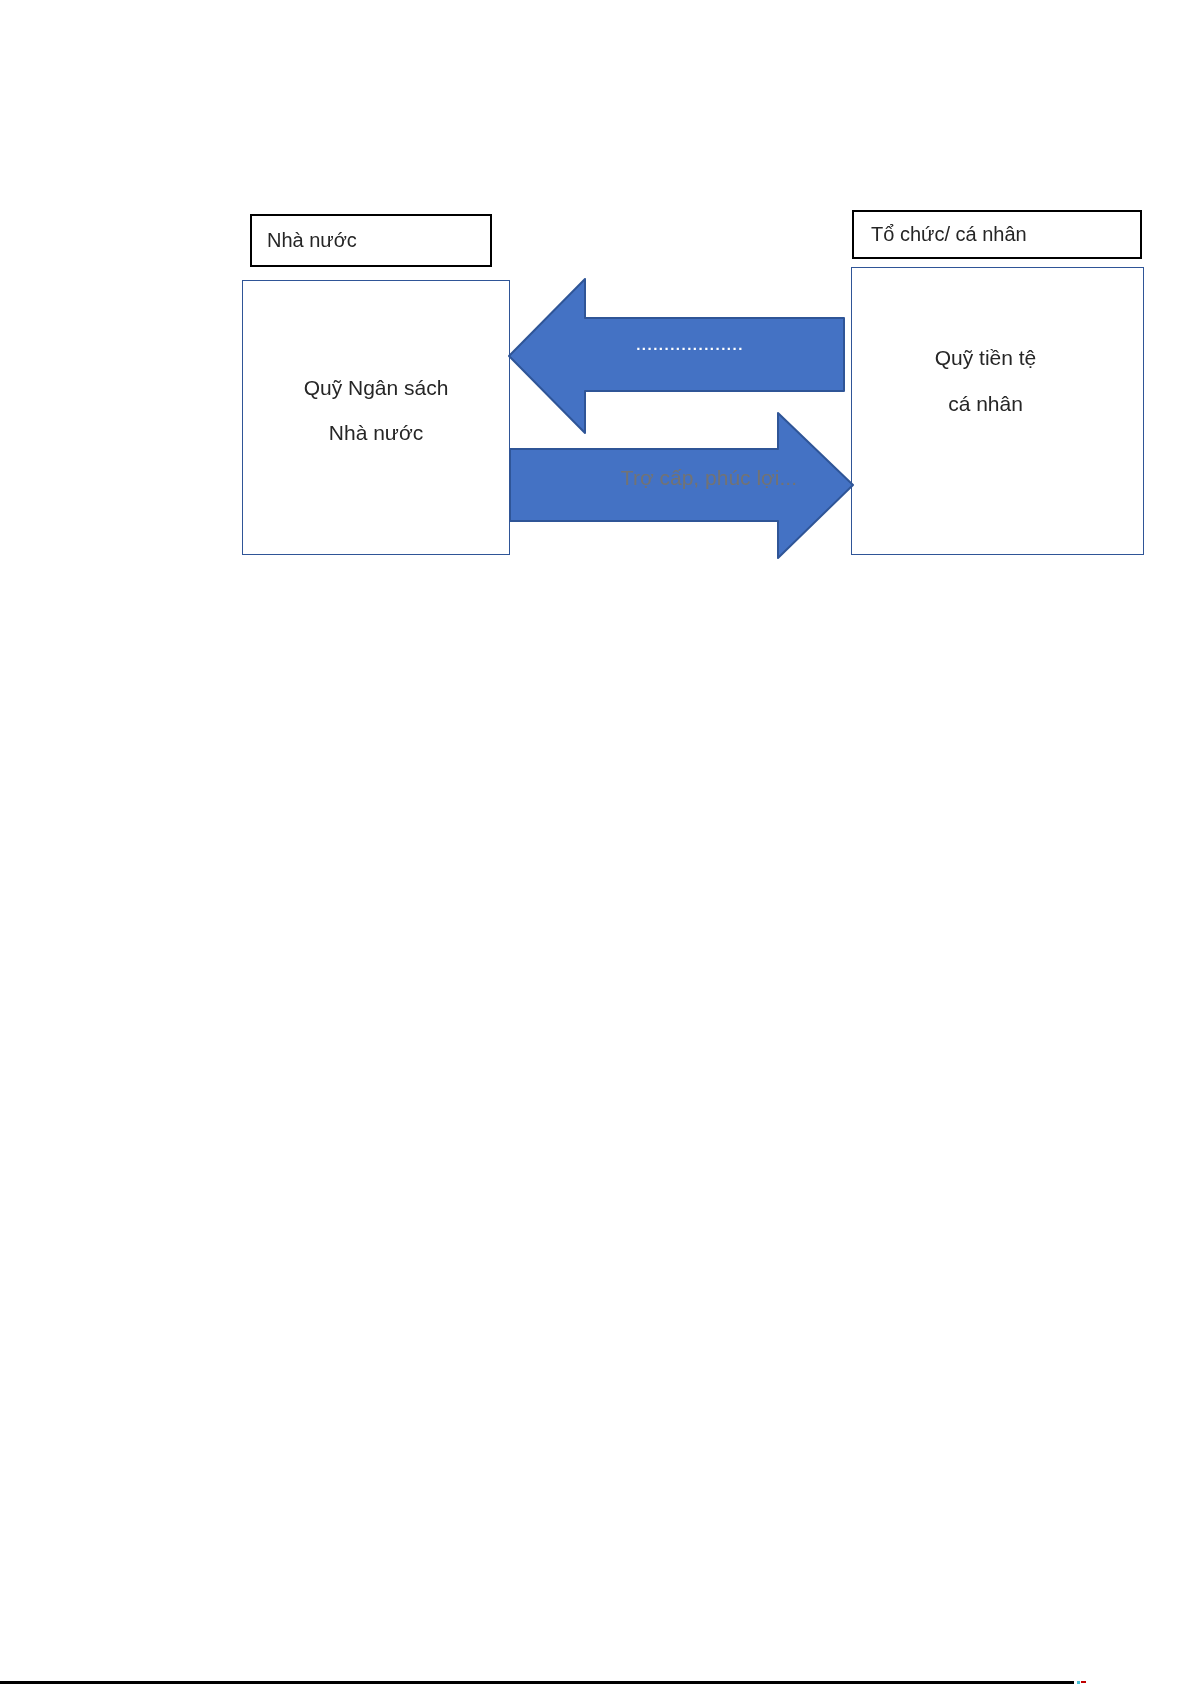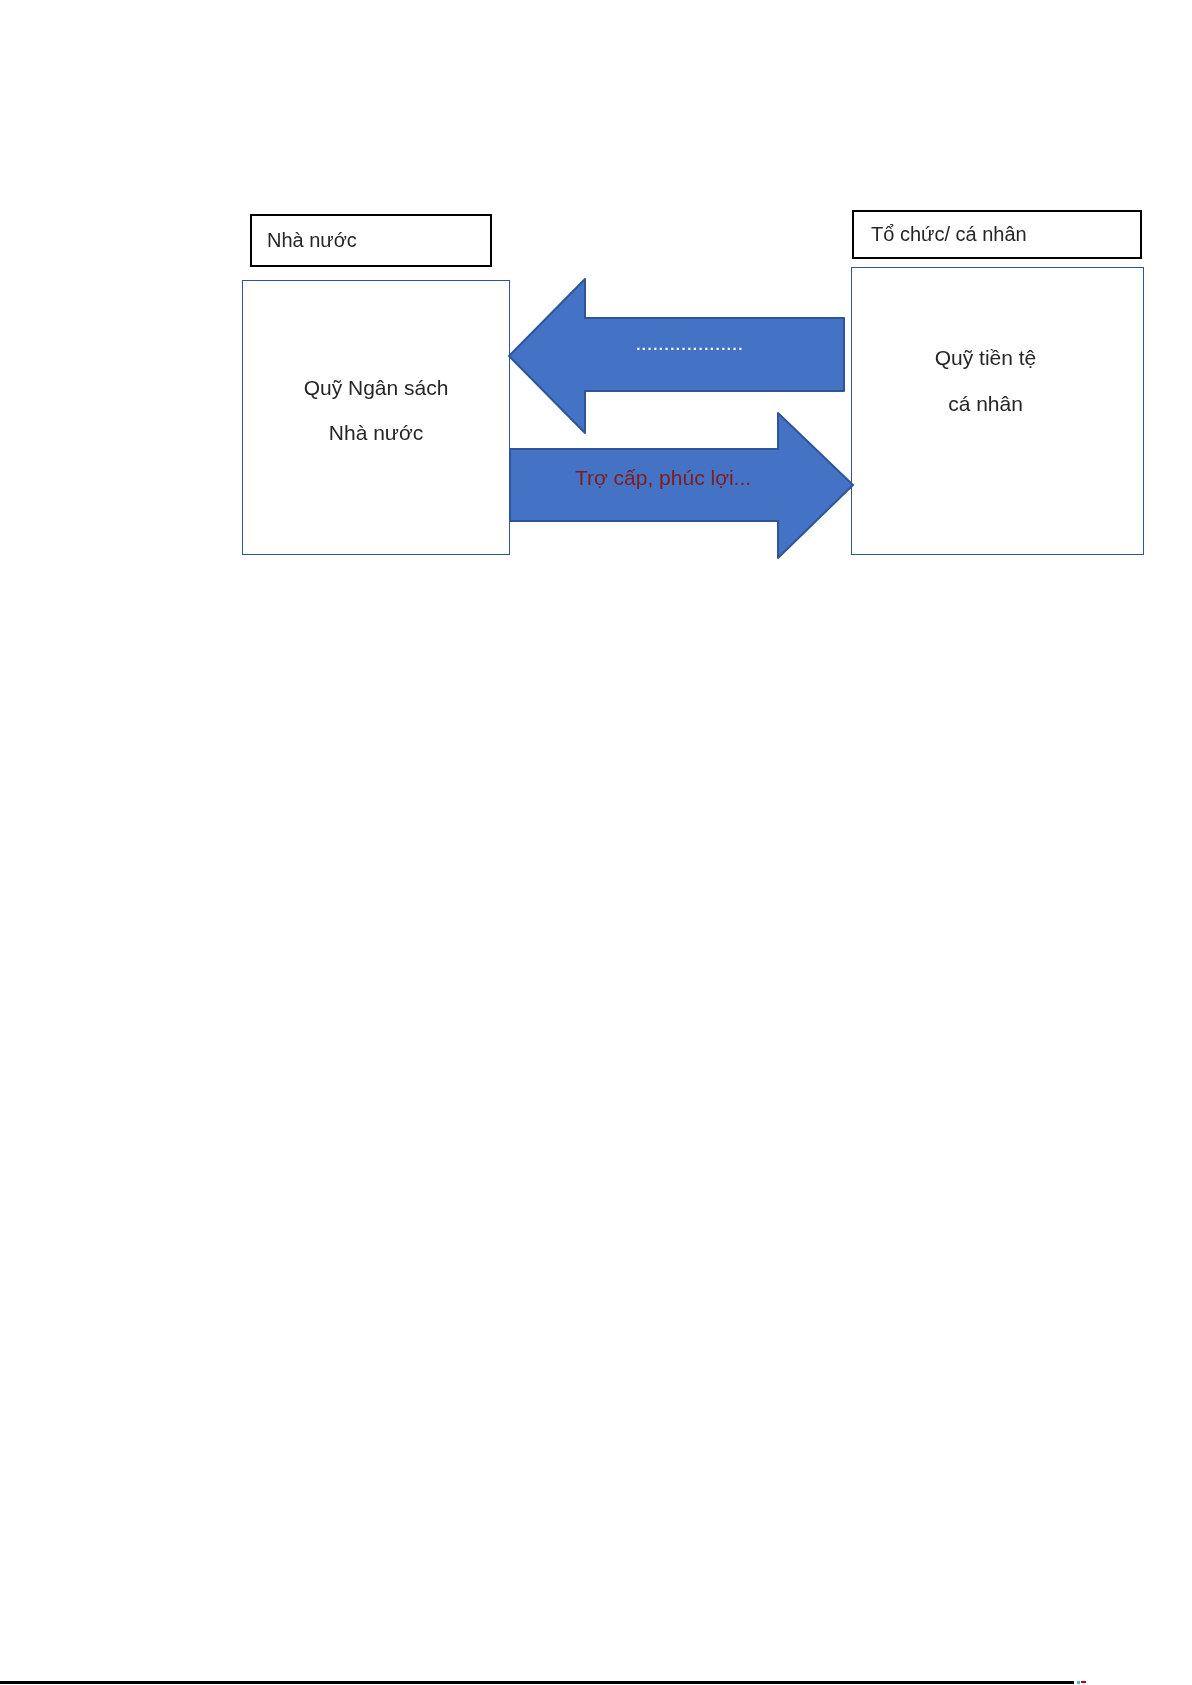--- a/index.html
+++ b/index.html
@@ -43,22 +43,22 @@
     left: 560px; top: 336px; width: 260px;
     text-align: center;
     color: #ffffff;
     font-size: 15px;
     font-weight: bold;
     letter-spacing: 1.5px;
     line-height: 18px;
   }
   .subsidy-label {
     left: 529px; top: 465px; width: 268px;
-    text-align: center;
-    color: #7f1d1d;
+    text-align: right;
+    color: #737373;
     font-size: 21px;
     line-height: 26px;
   }
   .footer-rule { left: 0; top: 1681px; width: 1074px; height: 2.5px; background: #000000; }
   .cyan-mark   { left: 1077px; top: 1681px; width: 3px; height: 3px; background: #45c1d6; }
   .red-mark    { left: 1081px; top: 1681px; width: 5px; height: 2px; background: #c00000; }
 </style>
 </head>
 <body>
 

